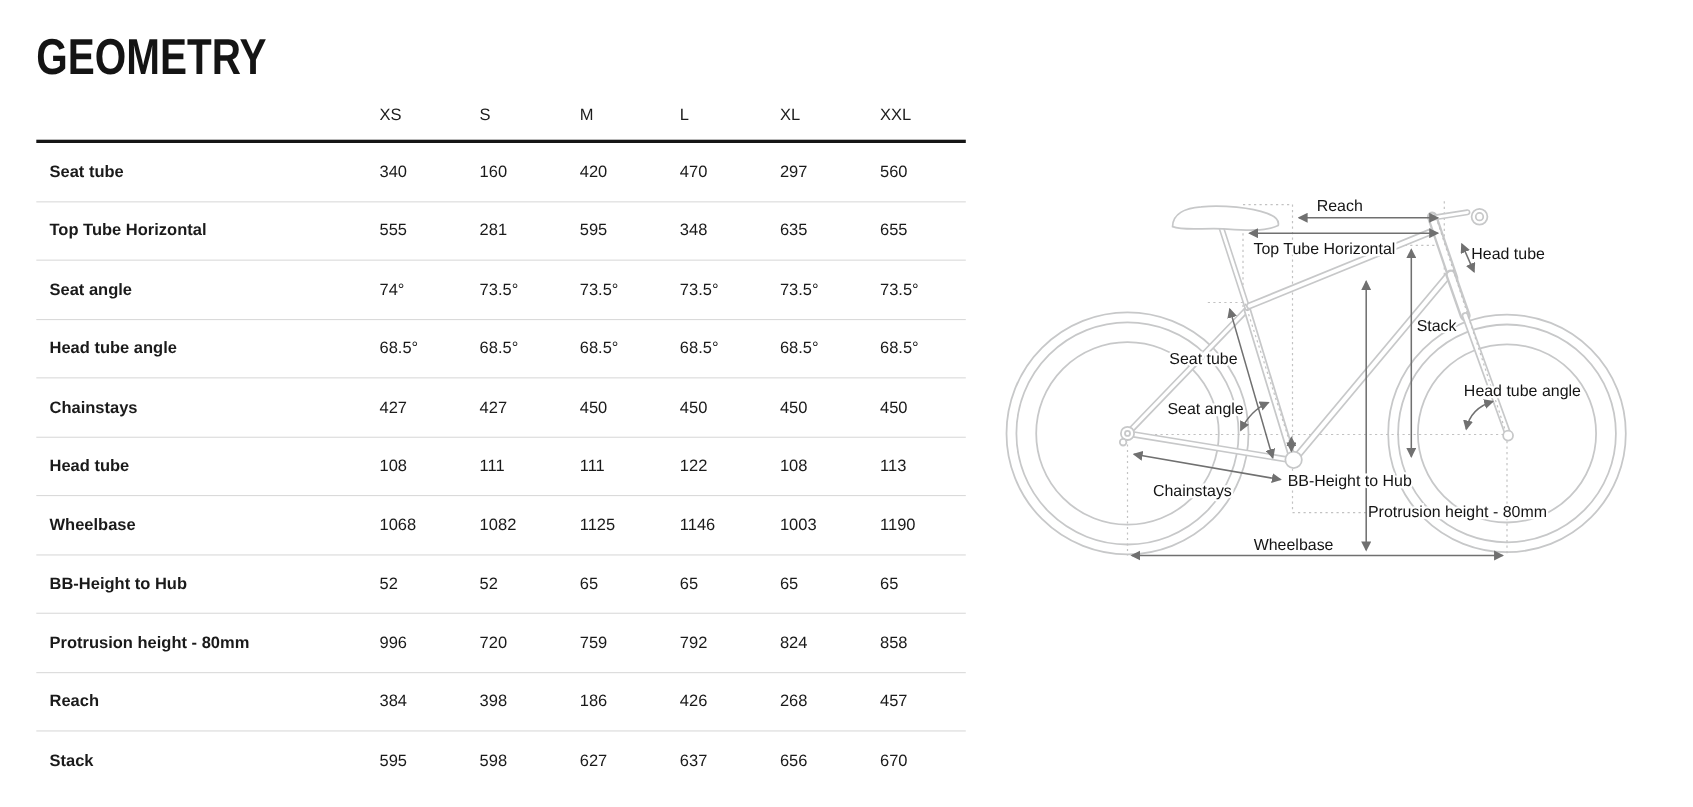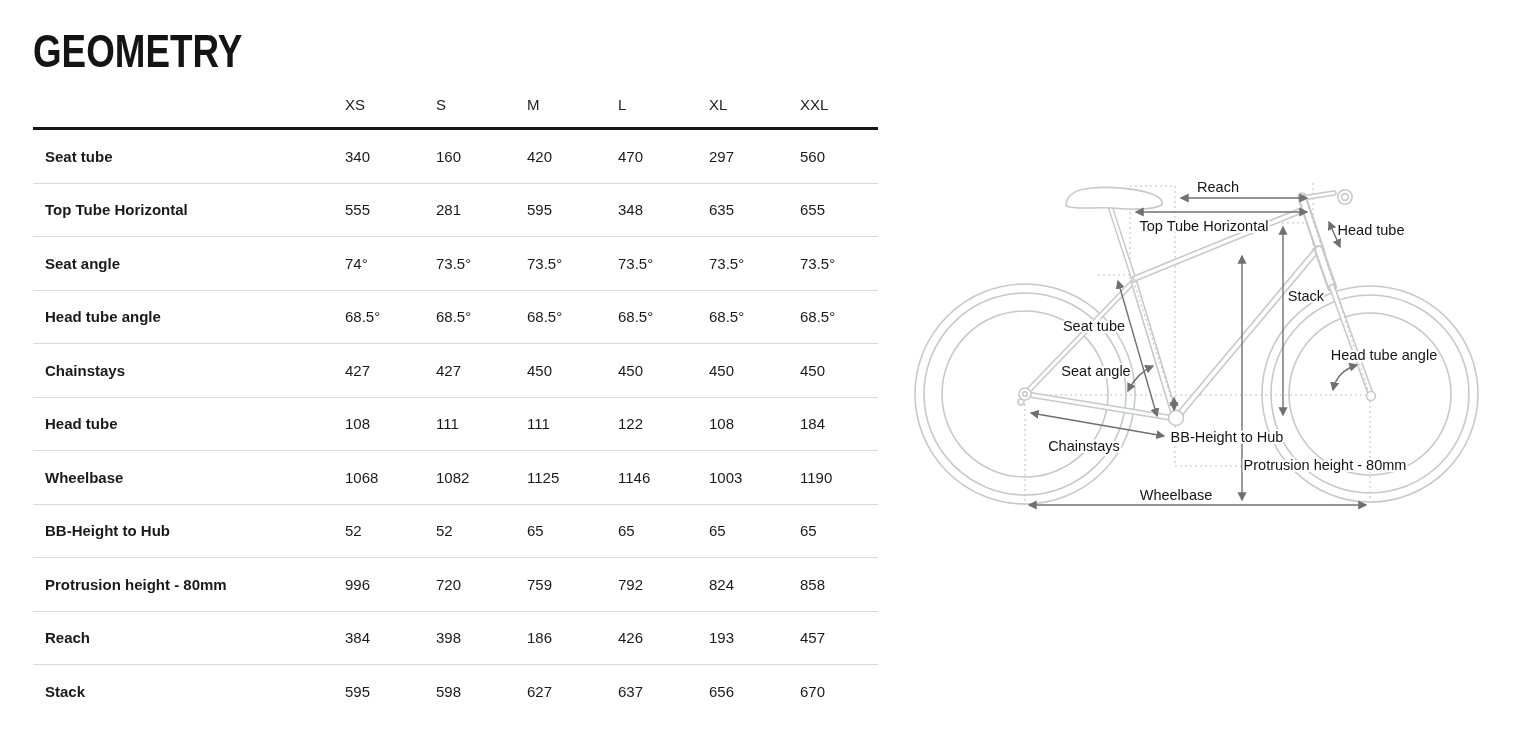--- a/index.html
+++ b/index.html
@@ -86,21 +86,21 @@
         <div class="t-cell t-val">450</div>
         <div class="t-cell t-val">450</div>
       </div>
       <div class="t-row">
         <div class="t-cell t-label">Head tube</div>
         <div class="t-cell t-val">108</div>
         <div class="t-cell t-val">111</div>
         <div class="t-cell t-val">111</div>
         <div class="t-cell t-val">122</div>
         <div class="t-cell t-val">108</div>
-        <div class="t-cell t-val">184</div>
+        <div class="t-cell t-val">113</div>
       </div>
       <div class="t-row">
         <div class="t-cell t-label">Wheelbase</div>
         <div class="t-cell t-val">1068</div>
         <div class="t-cell t-val">1082</div>
         <div class="t-cell t-val">1125</div>
         <div class="t-cell t-val">1146</div>
         <div class="t-cell t-val">1003</div>
         <div class="t-cell t-val">1190</div>
       </div>
@@ -121,21 +121,21 @@
         <div class="t-cell t-val">792</div>
         <div class="t-cell t-val">824</div>
         <div class="t-cell t-val">858</div>
       </div>
       <div class="t-row">
         <div class="t-cell t-label">Reach</div>
         <div class="t-cell t-val">384</div>
         <div class="t-cell t-val">398</div>
         <div class="t-cell t-val">186</div>
         <div class="t-cell t-val">426</div>
-        <div class="t-cell t-val">193</div>
+        <div class="t-cell t-val">268</div>
         <div class="t-cell t-val">457</div>
       </div>
       <div class="t-row">
         <div class="t-cell t-label">Stack</div>
         <div class="t-cell t-val">595</div>
         <div class="t-cell t-val">598</div>
         <div class="t-cell t-val">627</div>
         <div class="t-cell t-val">637</div>
         <div class="t-cell t-val">656</div>
         <div class="t-cell t-val">670</div>

